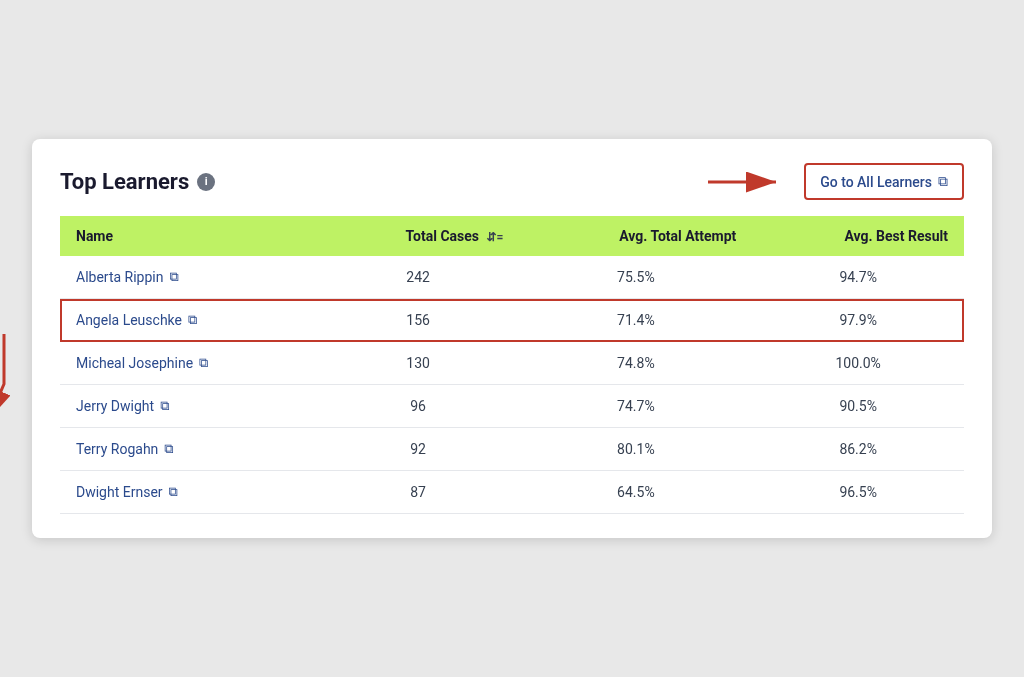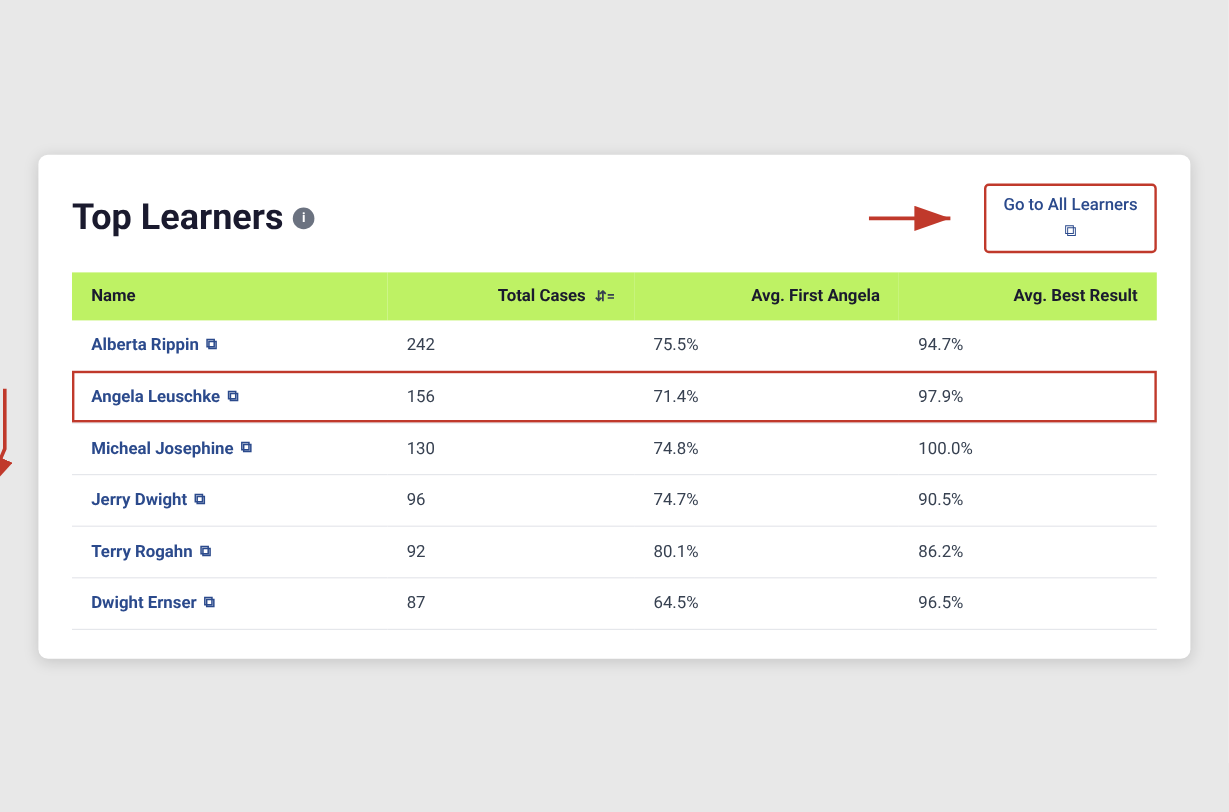--- a/index.html
+++ b/index.html
@@ -33,21 +33,21 @@
       margin-bottom: 16px;
     }
 
     .card-title-area {
       display: flex;
       align-items: center;
       gap: 8px;
     }
 
     .card-title {
-      font-size: 30px;
+      font-size: 22px;
       font-weight: 700;
       color: #1a1a2e;
     }
 
     .info-icon {
       width: 18px;
       height: 18px;
       border-radius: 50%;
       background: #6b7280;
       color: white;
@@ -71,21 +71,20 @@
       padding: 8px 14px;
       color: #2b4a8c;
       font-size: 14px;
       font-weight: 500;
       display: flex;
       align-items: center;
       gap: 6px;
       cursor: pointer;
       text-decoration: none;
       white-space: nowrap;
-      flex-direction: column;
     }
 
     .external-icon {
       color: #2b4a8c;
       font-size: 14px;
     }
 
     table {
       width: 100%;
       border-collapse: collapse;
@@ -123,29 +122,29 @@
       outline-offset: -2px;
     }
 
     tbody td {
       padding: 13px 16px;
       font-size: 14px;
       color: #374151;
     }
 
     tbody td:not(:first-child) {
-      text-align: left;
+      text-align: center;
     }
 
     .learner-name {
       display: flex;
       align-items: center;
       gap: 6px;
       color: #2b4a8c;
-      font-weight: 700;
+      font-weight: 400;
     }
 
     .learner-name span.ext {
       color: #2b4a8c;
       font-size: 13px;
     }
 
     .card-wrapper {
       position: relative;
     }
@@ -199,21 +198,21 @@
       <thead>
         <tr>
           <th>
             <span>Name</span>
           </th>
           <th>
             <span>Total Cases</span>
             <span class="sort-icon">⇵=</span>
           </th>
           <th>
-            <span>Avg. First Angela</span>
+            <span>Avg. Total Attempt</span>
           </th>
           <th>
             <span>Avg. Best Result</span>
           </th>
         </tr>
       </thead>
       <tbody id="table-body">
       <tr>
             <td>
               <span class="learner-name">

